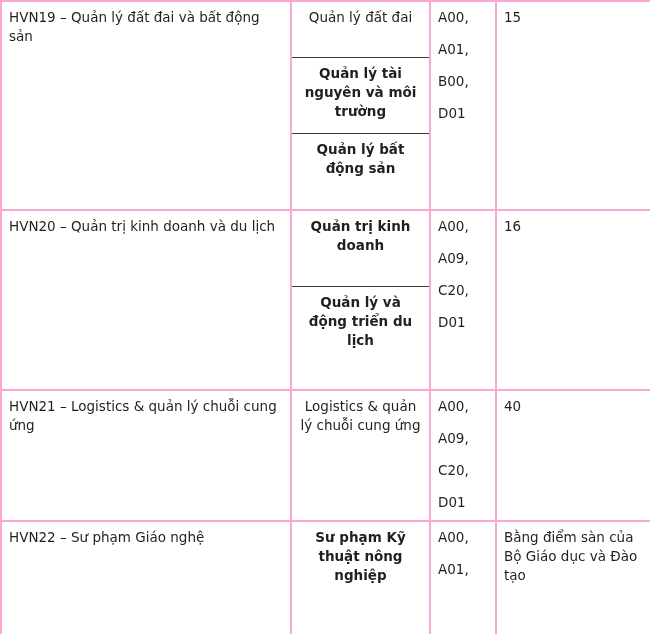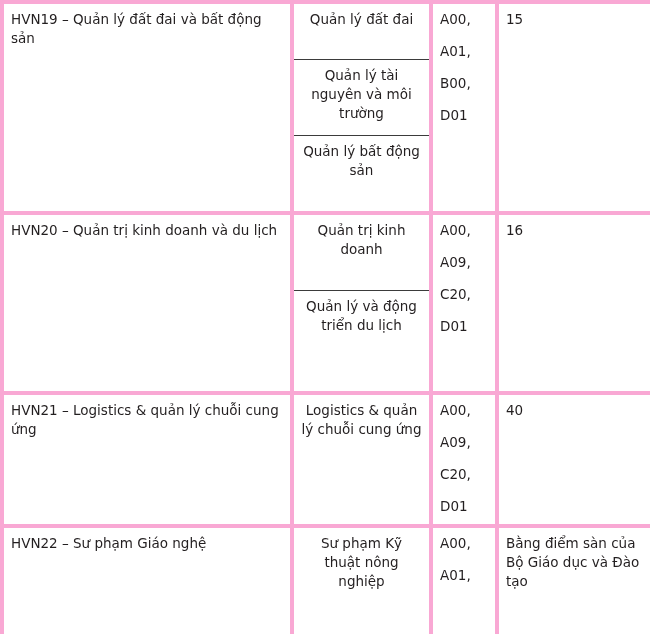--- a/index.html
+++ b/index.html
@@ -24,21 +24,21 @@
 
   table.program-table {
     border-collapse: collapse;
     width: 650px;
     table-layout: fixed;
     font-size: 13.5px;
     line-height: 1.42;
   }
 
   table.program-table td {
-    border: 4px solid #f9a8d4;
+    border: 2px solid #f9a8d4;
     vertical-align: top;
     padding: 6px 7px 7px 7px;
     word-wrap: break-word;
   }
 
   
   col.c-code   { width: 290px; }
   col.c-major  { width: 139px; }
   col.c-blocks { width: 66px; }
   col.c-note   { width: 155px; }
@@ -72,21 +72,21 @@
   .note-cell {
     white-space: normal;
   }
 
   .row-h-1 { height: 170px; }
   .row-h-2 { height: 180px; }
   .row-h-3 { height: 125px; }
   .row-h-4 { height: 132px; }
 
   .maj-h-a { height: 42px; }
-  .maj-h-b { height: 62px; }
+  .maj-h-b { height: 62px; font-weight: bold; }
 </style>
 </head>
 <body>
 
 <div class="page">
 
   <table class="program-table">
     <colgroup>
       <col class="c-code">
       <col class="c-major">

